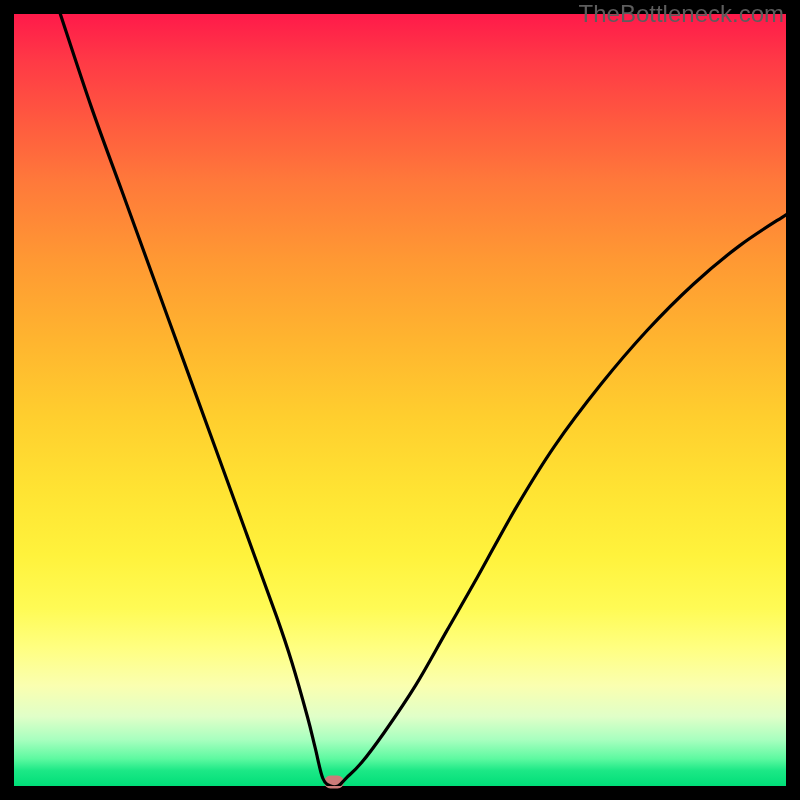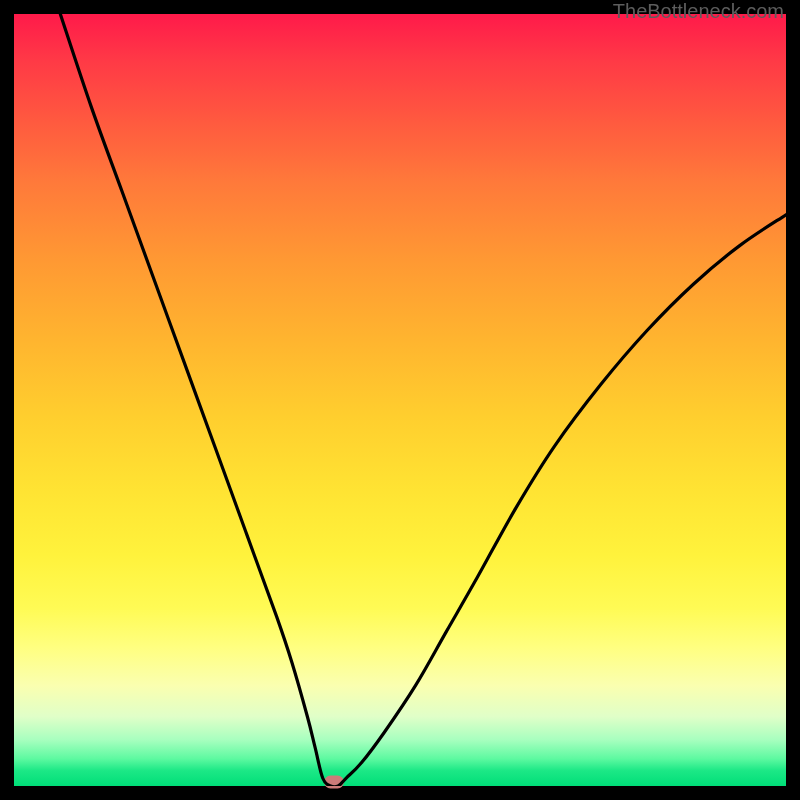--- a/index.html
+++ b/index.html
@@ -40,21 +40,21 @@
       #5cf9a0 96.5%,
       #1ce886 98%,
       #00de78 100%
     );
   }
   .watermark {
     position: absolute;
     top: 0px;
     right: 16px;
     color: #5d5d5d;
-    font-size: 20px;
+    font-size: 24px;
     font-weight: 500;
     letter-spacing: 0px;
     z-index: 3;
   }
   svg.curve {
     position: absolute;
     left: 0;
     top: 0;
     width: 772px;
     height: 772px;

